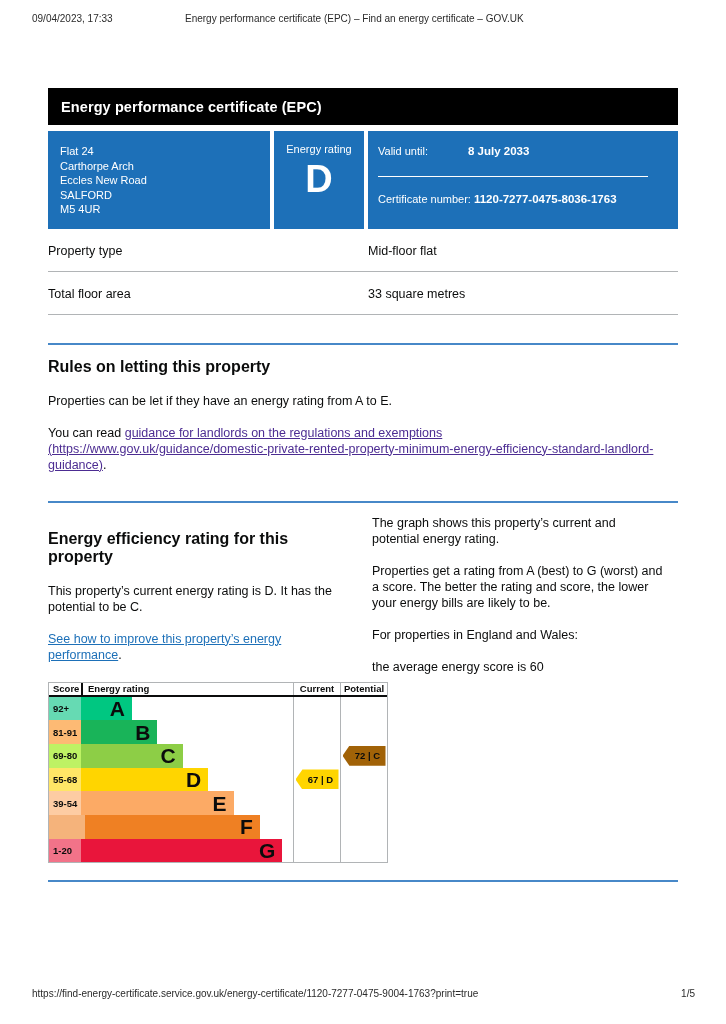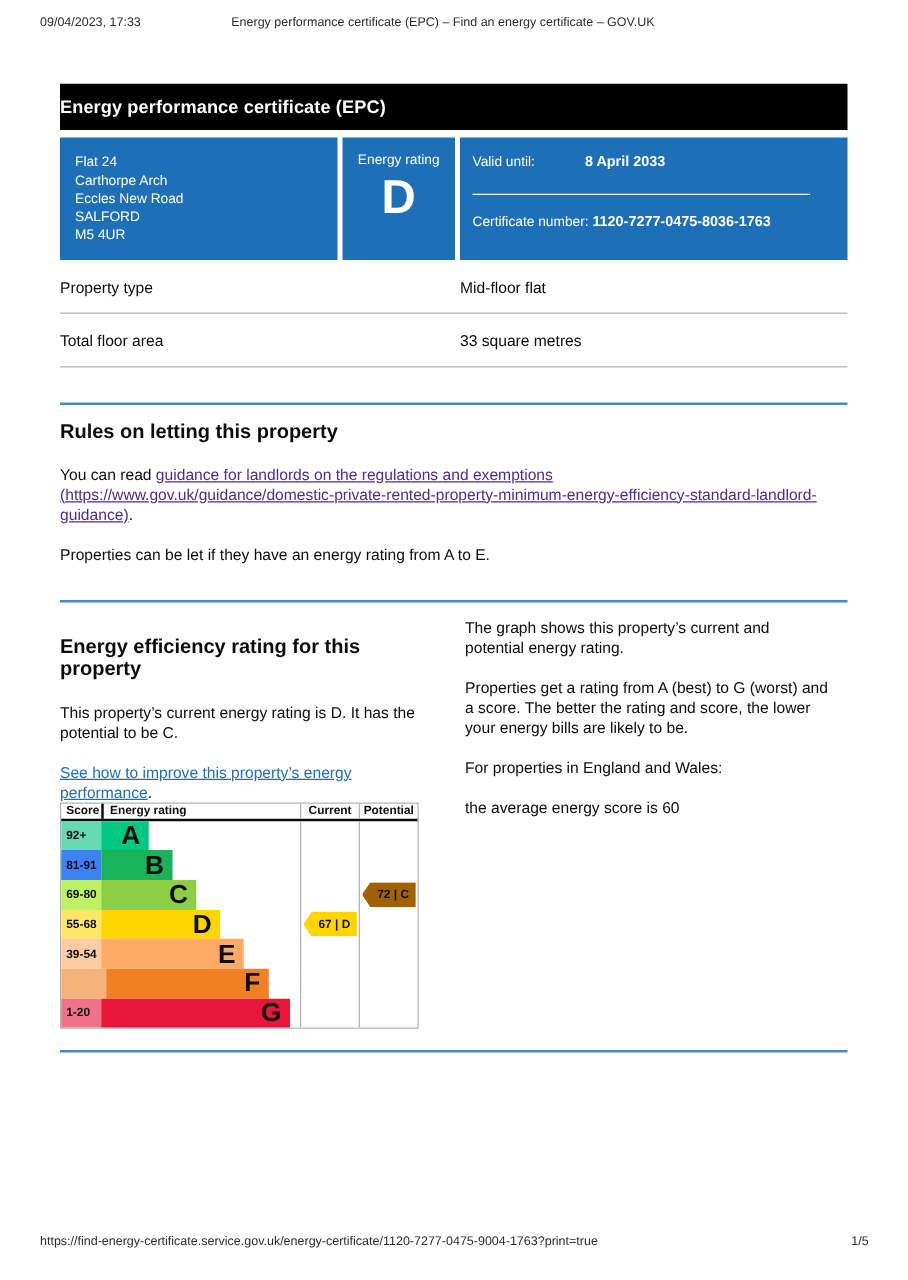--- a/index.html
+++ b/index.html
@@ -20,21 +20,21 @@
   }
   .print-header{position:absolute;top:13px;left:0;width:726px;font-size:10px;color:#2b2b2b;}
   .print-header .dt{position:absolute;left:32px;top:0;}
   .print-header .pt{position:absolute;left:185px;top:0;text-align:right;}
   .print-footer{position:absolute;top:988px;left:0;width:726px;font-size:10px;color:#2b2b2b;}
   .print-footer .url{position:absolute;left:32px;top:0;}
   .print-footer .pg{position:absolute;right:31px;top:0;}
 
   .content{position:absolute;left:48px;top:67px;width:630px;}
 
-  .banner{background:var(--banner);height:37px;display:flex;align-items:center;}
+  .banner{background:var(--banner);height:37px;display:flex;align-items:center;padding-left:13px;margin-top:21px;}
   .banner h1{color:#ffffff;font-size:14.5px;font-weight:bold;letter-spacing:.1px;}
 
   .summary{display:flex;gap:4px;margin-top:6px;height:98px;}
   .panel{background:var(--blue);color:#ffffff;}
   .panel.address{width:222px;padding:13px 0 0 12px;font-size:11px;line-height:14.6px;}
   .panel.rating{width:90px;padding-top:12px;text-align:center;}
   .panel.rating .lbl{font-size:11px;}
   .panel.rating .big{font-size:38px;font-weight:bold;line-height:44px;margin-top:2px;}
   .panel.validity{flex:1;padding:14px 30px 0 10px;font-size:11px;}
   .validity .row1{display:flex;}
@@ -55,21 +55,21 @@
   a.purple{color:var(--visited);}
   a.bluelink{color:var(--blue);}
 
   .two-col{display:flex;margin-top:14px;}
   .col-left{width:300px;}
   .col-right{width:294px;margin-left:24px;}
   .col-right p:first-child{margin-top:-2px;}
   .avg{font-size:12.5px;line-height:16px;margin-top:16px;}
 
   
-  .epc-chart{width:287px;border:1px solid var(--border-grey);background:#fff;}
+  .epc-chart{width:340px;border:1px solid var(--border-grey);margin-top:19px;background:#fff;}
   .ch-row{display:flex;height:23.7px;}
   .ch-head{height:14px;border-bottom:2px solid #0b0c0c;font-size:9.5px;font-weight:bold;}
   .ch-head .hc{display:flex;align-items:center;}
   .ch-head .hc0{width:32px;padding-left:4px;}
   .ch-head .hc1{flex:1;padding-left:5px;border-left:2px solid #0b0c0c;}
   .ch-head .hc2,.ch-head .hc3{width:47px;justify-content:center;border-left:1px solid var(--border-grey);}
   .ch-score{width:32px;font-size:9.5px;font-weight:bold;display:flex;align-items:center;padding-left:4px;}
   .ch-area{flex:1;display:flex;}
   .ch-bar{display:flex;align-items:center;justify-content:flex-end;padding-right:7px;font-size:21px;font-weight:bold;color:#0b0c0c;line-height:1;}
   .ch-cell{width:47px;border-left:1px solid var(--border-grey);display:flex;align-items:center;justify-content:center;}
@@ -101,21 +101,21 @@
       <div>SALFORD</div>
       <div>M5 4UR</div>
     </div>
     <div class="panel rating">
       <div class="lbl">Energy rating</div>
       <div class="big">D</div>
     </div>
     <div class="panel validity">
       <div class="row1">
         <span class="lbl">Valid until:</span>
-        <span class="bold">8 April 2033</span>
+        <span class="bold">8 July 2033</span>
       </div>
       <div class="white-line"></div>
       <div class="row2">
         <span>Certificate number:</span><span class="num">1120-7277-0475-8036-1763</span>
       </div>
     </div>
   </div>
 
   <div class="kv-table">
     <div class="kv-row">
@@ -124,22 +124,22 @@
     </div>
     <div class="kv-row">
       <span class="k">Total floor area</span>
       <span class="v">33 square metres</span>
     </div>
   </div>
 
   <hr class="blue">
 
   <h2>Rules on letting this property</h2>
+  <p>Properties can be let if they have an energy rating from A to E.</p>
   <p><span>You can read </span><a class="purple"><span>guidance for landlords on the regulations and exemptions</span><br><span>(https://www.gov.uk/guidance/domestic-private-rented-property-minimum-energy-efficiency-standard-landlord-guidance)</span></a><span>.</span></p>
-  <p>Properties can be let if they have an energy rating from A to E.</p>
 
   <hr class="blue">
 
   <div class="two-col">
     <div class="col-left">
       <h2>Energy efficiency rating for this property</h2>
       <p>This property’s current energy rating is D. It has the potential to be C.</p>
       <p><a class="bluelink">See how to improve this property’s energy performance</a><span>.</span></p>
       <div class="epc-chart" id="epc-chart">
           <div class="ch-row ch-head">
@@ -150,21 +150,21 @@
           </div>
           <div class="ch-row">
             <div class="ch-score" style="background: rgb(102, 218, 179);">92+</div>
             <div class="ch-area">
               <div class="ch-bar" style="background: rgb(0, 199, 129); width: 24%;">A</div>
             </div>
             <div class="ch-cell"></div>
             <div class="ch-cell"></div>
           </div>
           <div class="ch-row">
-            <div class="ch-score" style="background: #3b82f6;">81-91</div>
+            <div class="ch-score" style="background: #fdba74;">81-91</div>
             <div class="ch-area">
               <div class="ch-bar" style="background: rgb(25, 180, 89); width: 36%;">B</div>
             </div>
             <div class="ch-cell"></div>
             <div class="ch-cell"></div>
           </div>
           <div class="ch-row">
             <div class="ch-score" style="background: #bef264;">69-80</div>
             <div class="ch-area">
               <div class="ch-bar" style="background: rgb(141, 206, 70); width: 48%;">C</div>

